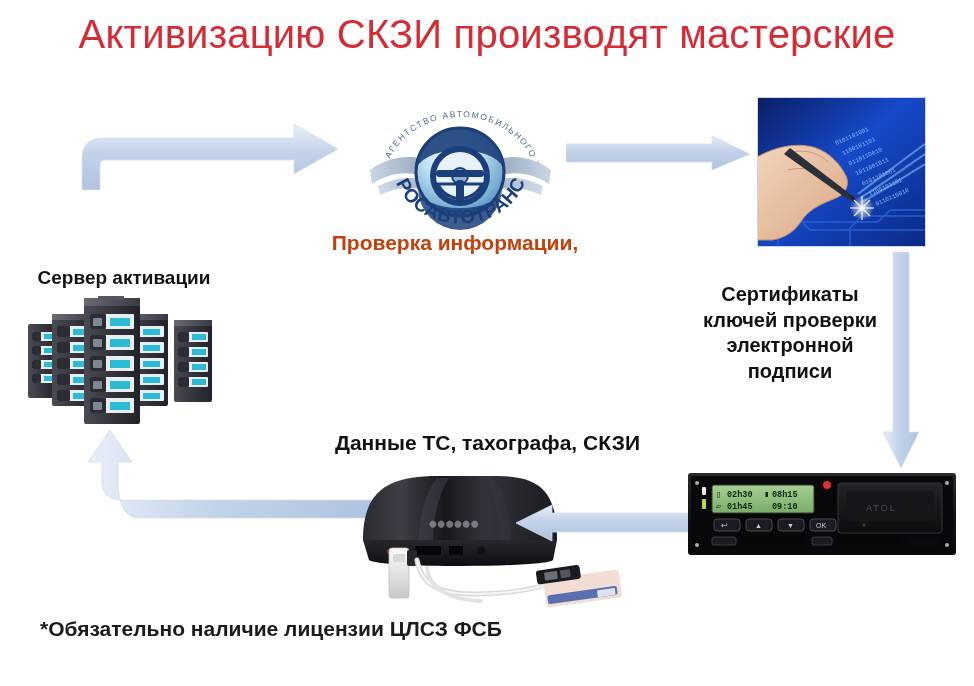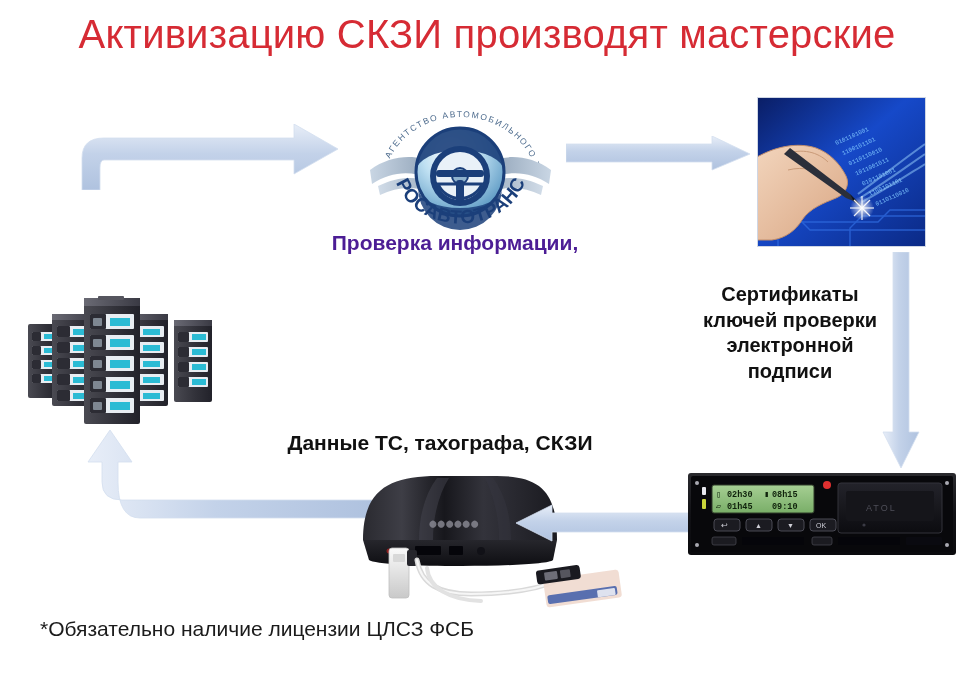--- a/index.html
+++ b/index.html
@@ -51,41 +51,41 @@
     left: 690px;
     top: 282px;
     width: 200px;
     text-align: center;
     font-size: 20px;
   }
   .label-data {
     left: 240px;
     top: 430px;
     width: 400px;
-    text-align: center;
+    text-align: right;
     font-size: 21px;
   }
   .label-red {
     position: absolute;
     left: 285px;
     top: 228px;
     width: 340px;
     text-align: center;
     font-size: 21px;
     font-weight: bold;
-    color: #4c1d95;
+    color: #c2410c;
     line-height: 1.42;
   }
   .footnote {
     position: absolute;
     left: 40px;
     top: 617px;
     font-size: 21px;
     color: #1b1b1b;
-    font-weight: 400;
+    font-weight: 700;
     white-space: nowrap;
   }
 
   
   .arrow {
     position: absolute;
   }
   .arrow svg { display: block; }
 
   
@@ -292,20 +292,21 @@
         <linearGradient id="agC" x1="0" y1="0" x2="1" y2="0">
           <stop offset="0%" stop-color="#E8EEF8"></stop>
           <stop offset="45%" stop-color="#C3D2E9"></stop>
           <stop offset="100%" stop-color="#AFC2DF"></stop>
         </linearGradient>
       </defs>
       <path d="M11,0 L27,0 L27,180 L37,180 L19,216 L1,180 L11,180 Z" fill="url(#agC)" stroke="#D3DEEF" stroke-width="0.8"></path>
     </svg>
   </div>
 
+  <div class="label label-server">Сервер активации</div>
 
   <div class="label-red">
     <div>Проверка информации,</div>
   </div>
 
   <div class="label label-cert">Сертификаты ключей проверки электронной подписи</div>
 
   <div class="label label-data">Данные ТС, тахографа, СКЗИ</div>
 
   <div class="servers">

